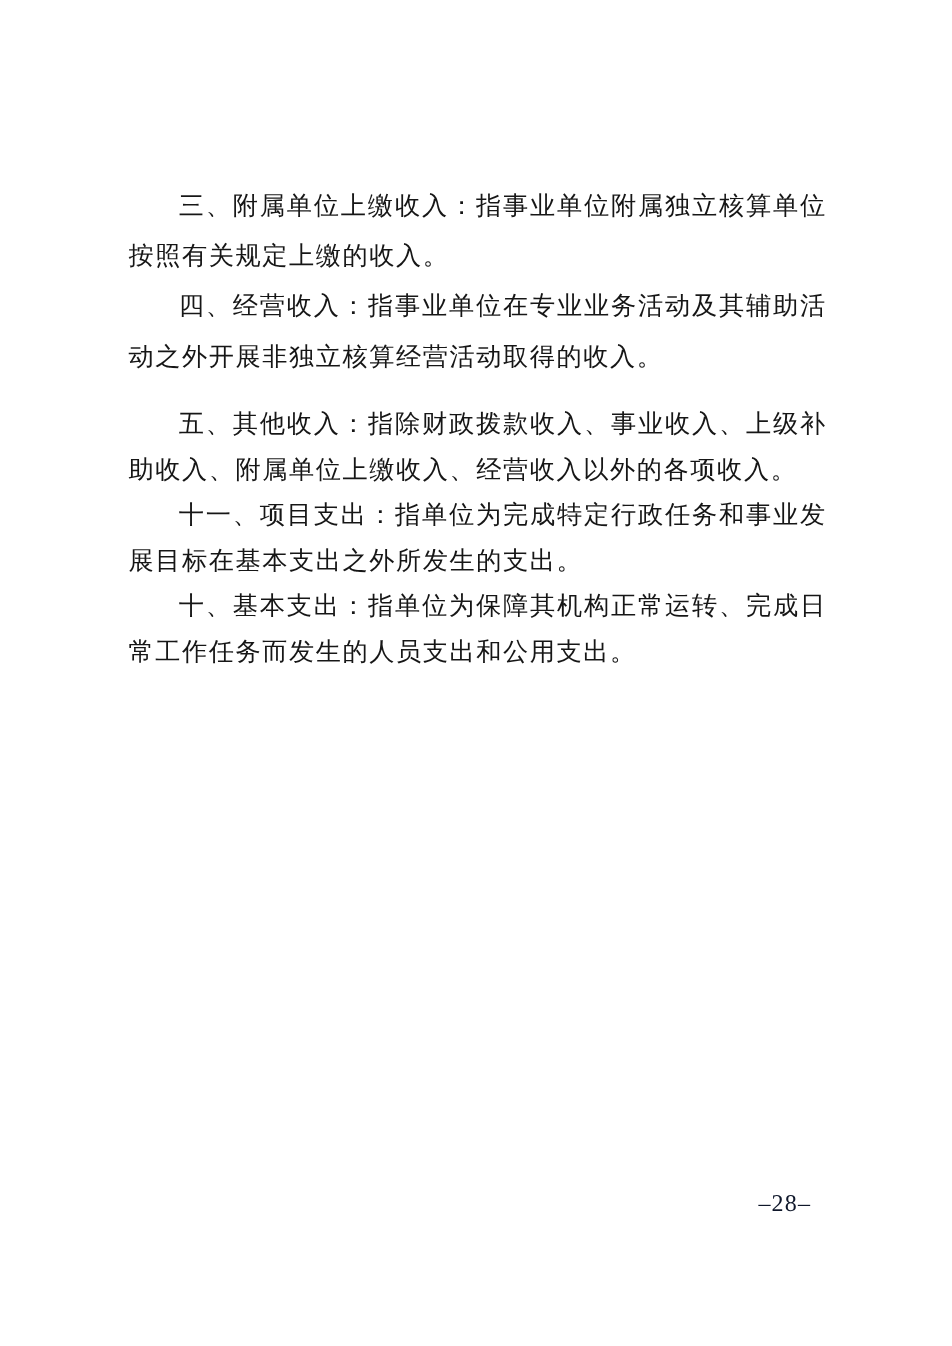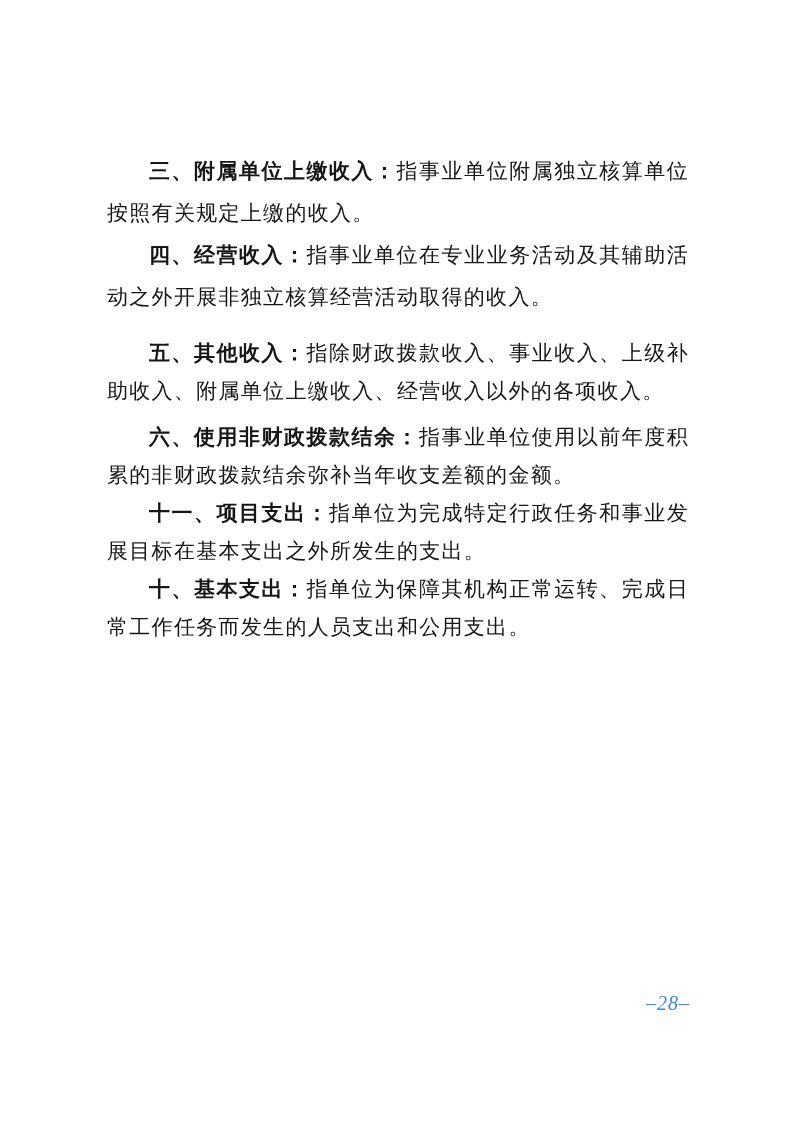--- a/index.html
+++ b/index.html
@@ -27,46 +27,44 @@
     line-height: 38px;
     letter-spacing: 1.3px;
     text-indent: 2em;
     text-align: justify;
     text-justify: inter-ideograph;
     color: #161616;
   }
   .para.lh-lg { line-height: 42px; }
   .para.gap-before { margin-top: 16px; }
   .para.gap-before-sm { margin-top: 8px; }
-  .term { font-weight: 700; margin-top: 16px; }
+  .term { font-weight: 400; margin-top: 16px; }
   .definition { font-weight: 400; }
   .page-number {
     position: absolute;
     top: 992px;
-    right: 103px;
+    right: 117px;
     font-size: 20px;
     letter-spacing: 1px;
-    color: #3b82f6;
-    font-style: italic;
+    color: #0f172a;
   }
 </style>
 </head>
 <body>
 
 <div class="page">
 
   <div class="doc-content">
 
     <p class="para lh-lg"><span class="term">三、附属单位上缴收入：</span><span class="definition">指事业单位附属独立核算单位按照有关规定上缴的收入。</span></p>
 
     <p class="para lh-lg"><span class="term">四、经营收入：</span><span class="definition">指事业单位在专业业务活动及其辅助活动之外开展非独立核算经营活动取得的收入。</span></p>
 
     <p class="para gap-before"><span class="term">五、其他收入：</span><span class="definition">指除财政拨款收入、事业收入、上级补助收入、附属单位上缴收入、经营收入以外的各项收入。</span></p>
 
-    <p class="para gap-before-sm"><span class="term">六、使用非财政拨款结余：</span><span class="definition">指事业单位使用以前年度积累的非财政拨款结余弥补当年收支差额的金额。</span></p>
 
 
 
 
     <p class="para"><span class="term">十一、项目支出：</span><span class="definition">指单位为完成特定行政任务和事业发展目标在基本支出之外所发生的支出。</span></p>
 
     <p class="para"><span class="term">十、基本支出：</span><span class="definition">指单位为保障其机构正常运转、完成日常工作任务而发生的人员支出和公用支出。</span></p>
 
 
   </div>

